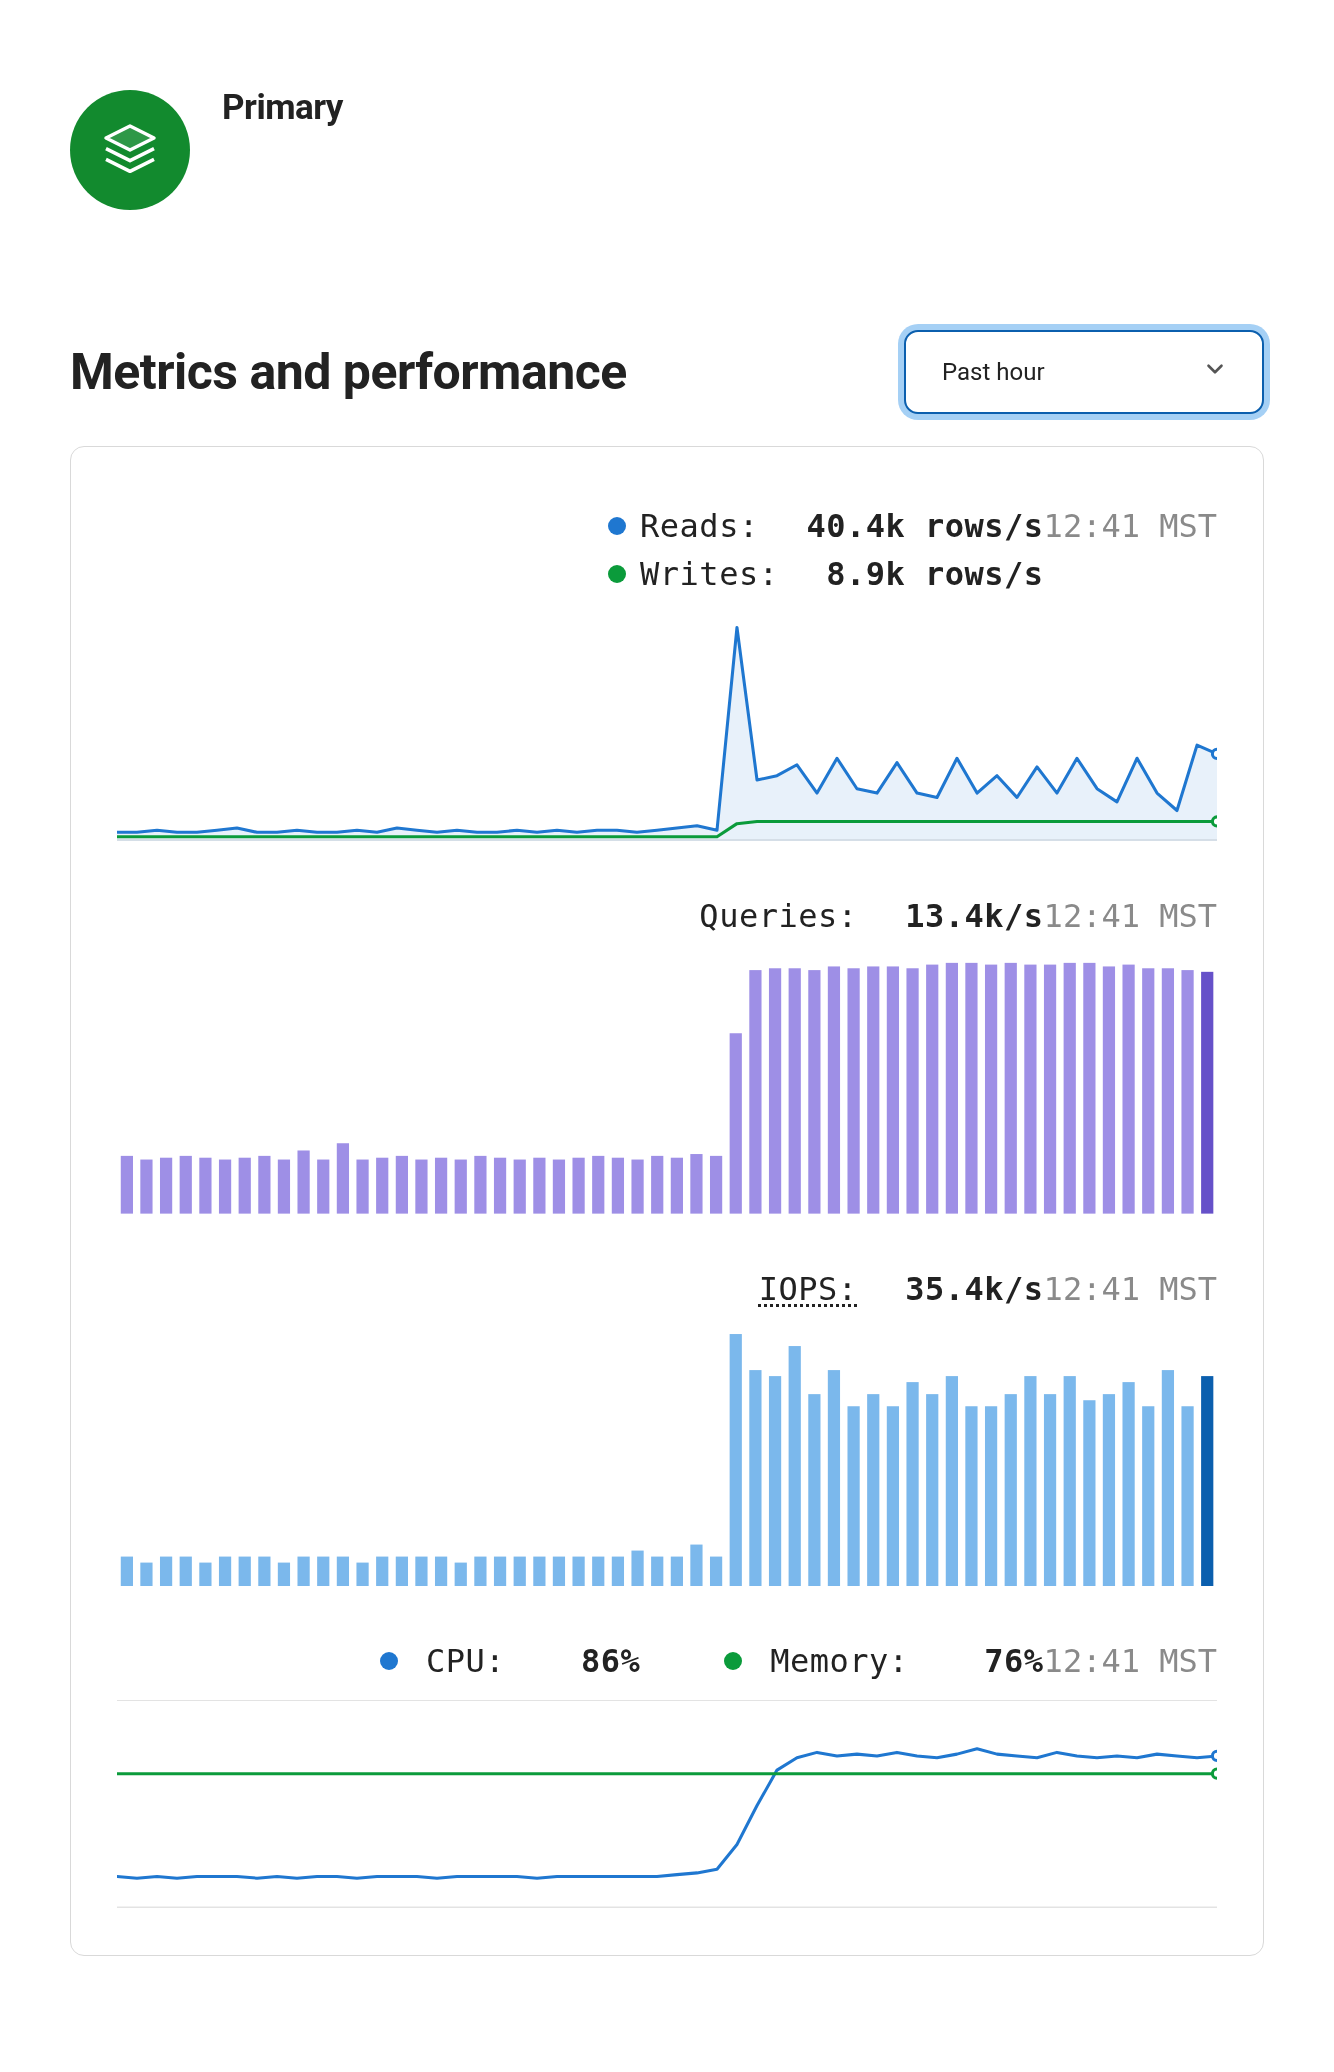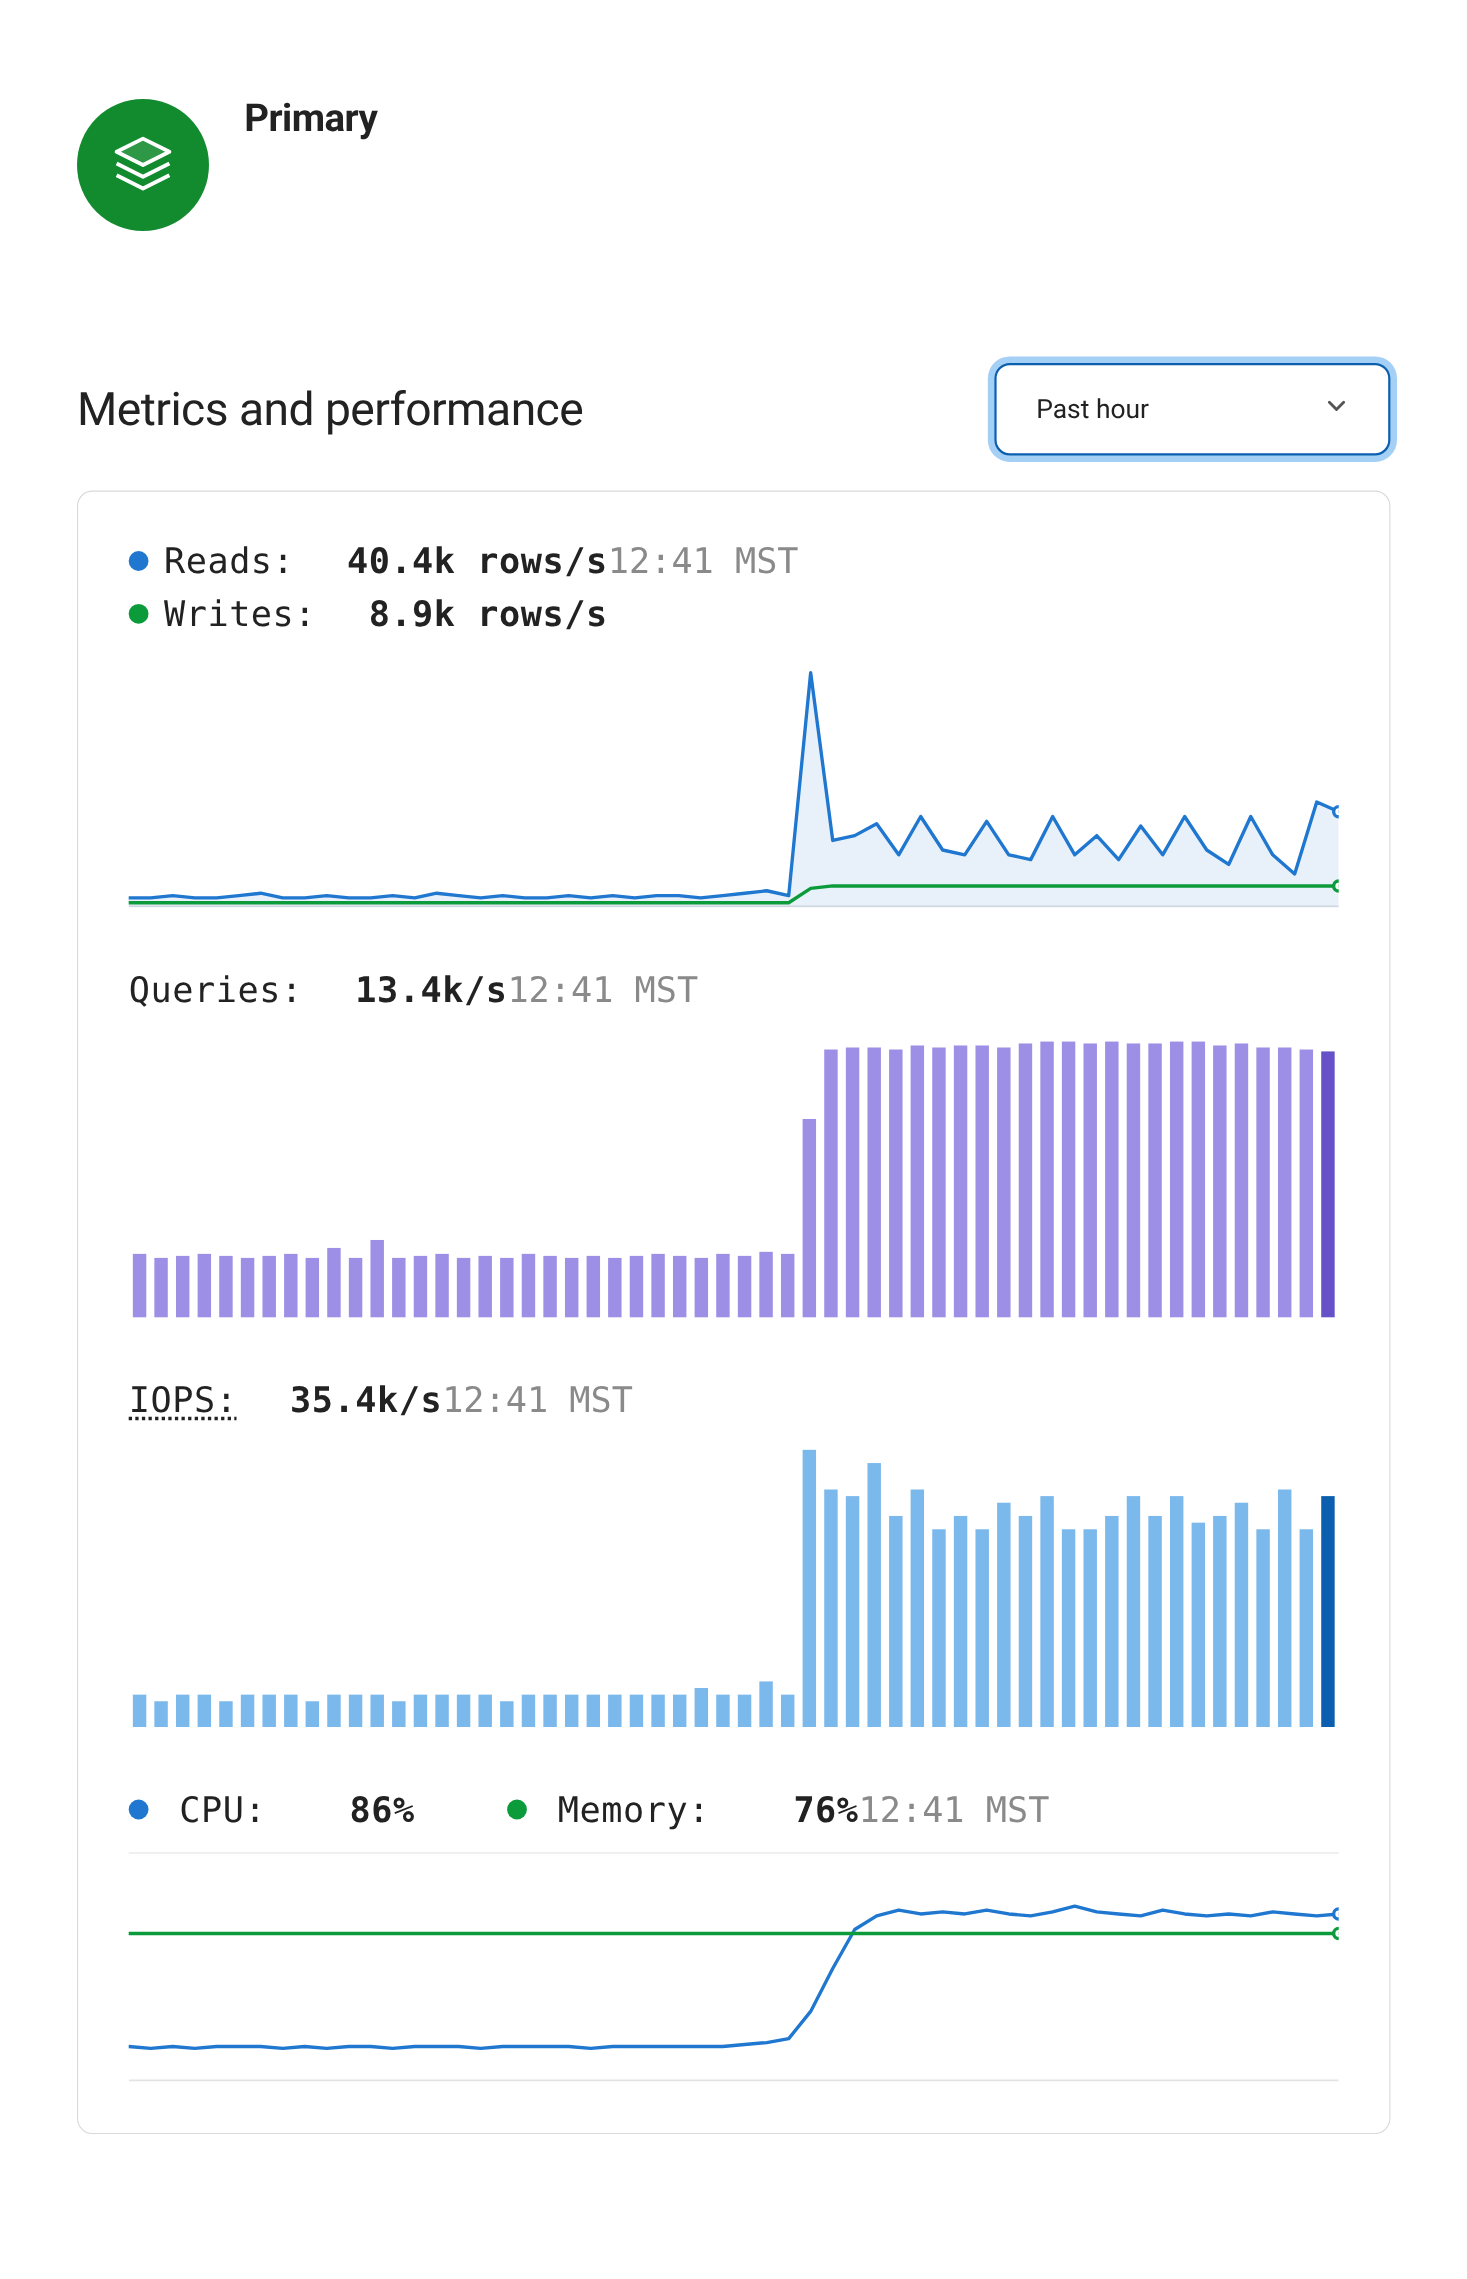--- a/index.html
+++ b/index.html
@@ -32,42 +32,42 @@
     flex:0 0 auto;
   }
   .hdr-title { font-size:35px; font-weight:700; line-height:1.05; letter-spacing:-0.5px; }
   .hdr-sub   { font-size:36px; color:#6B6B6B; margin-top:6px; }
 
   
   .sec-row {
     display:flex; align-items:center; justify-content:space-between;
     margin-top:120px;
   }
-  .sec-title { font-size:42px; font-weight:400; letter-spacing:-0.5px; }
+  .sec-title { font-size:50px; font-weight:700; letter-spacing:-0.5px; }
   .range-select {
     display:flex; align-items:center; justify-content:space-between;
     width:360px; height:84px; padding:0 34px 0 36px; box-sizing:border-box;
     font-size:24px; color:#222;
     border:2px solid var(--blue-dark); border-radius:14px;
     box-shadow: 0 0 0 6px rgba(91,169,236,0.55);
     background:#fff; cursor:pointer;
   }
   .range-select .chev { color:#555; }
 
   
   .card {
     margin-top:32px;
     border:1.5px solid #D9D9D9;
     border-radius:14px;
     padding:44px 46px 40px 46px;
     box-sizing:border-box;
   }
 
   .mono { font-family:var(--mono); font-size:32px; letter-spacing:0.5px; }
-  .plot-hdr { display:flex; justify-content:flex-start; align-items:flex-start; }
+  .plot-hdr { display:flex; justify-content:flex-end; align-items:flex-start;margin-top:16px; }
   .plot-hdr .ts { color:var(--gray-text); font-family:var(--mono); font-size:32px; }
   .legend-line { display:flex; align-items:center; gap:14px; white-space:pre; }
   .dot { width:18px; height:18px; border-radius:50%; display:inline-block; }
   .dot.blue  { background:var(--blue); }
   .dot.green { background:var(--green); }
   .bold { font-weight:700; }
 
   .plot { margin-top:24px; margin-bottom:56px; }
   .plot svg { display:block; width:100%; }
 

